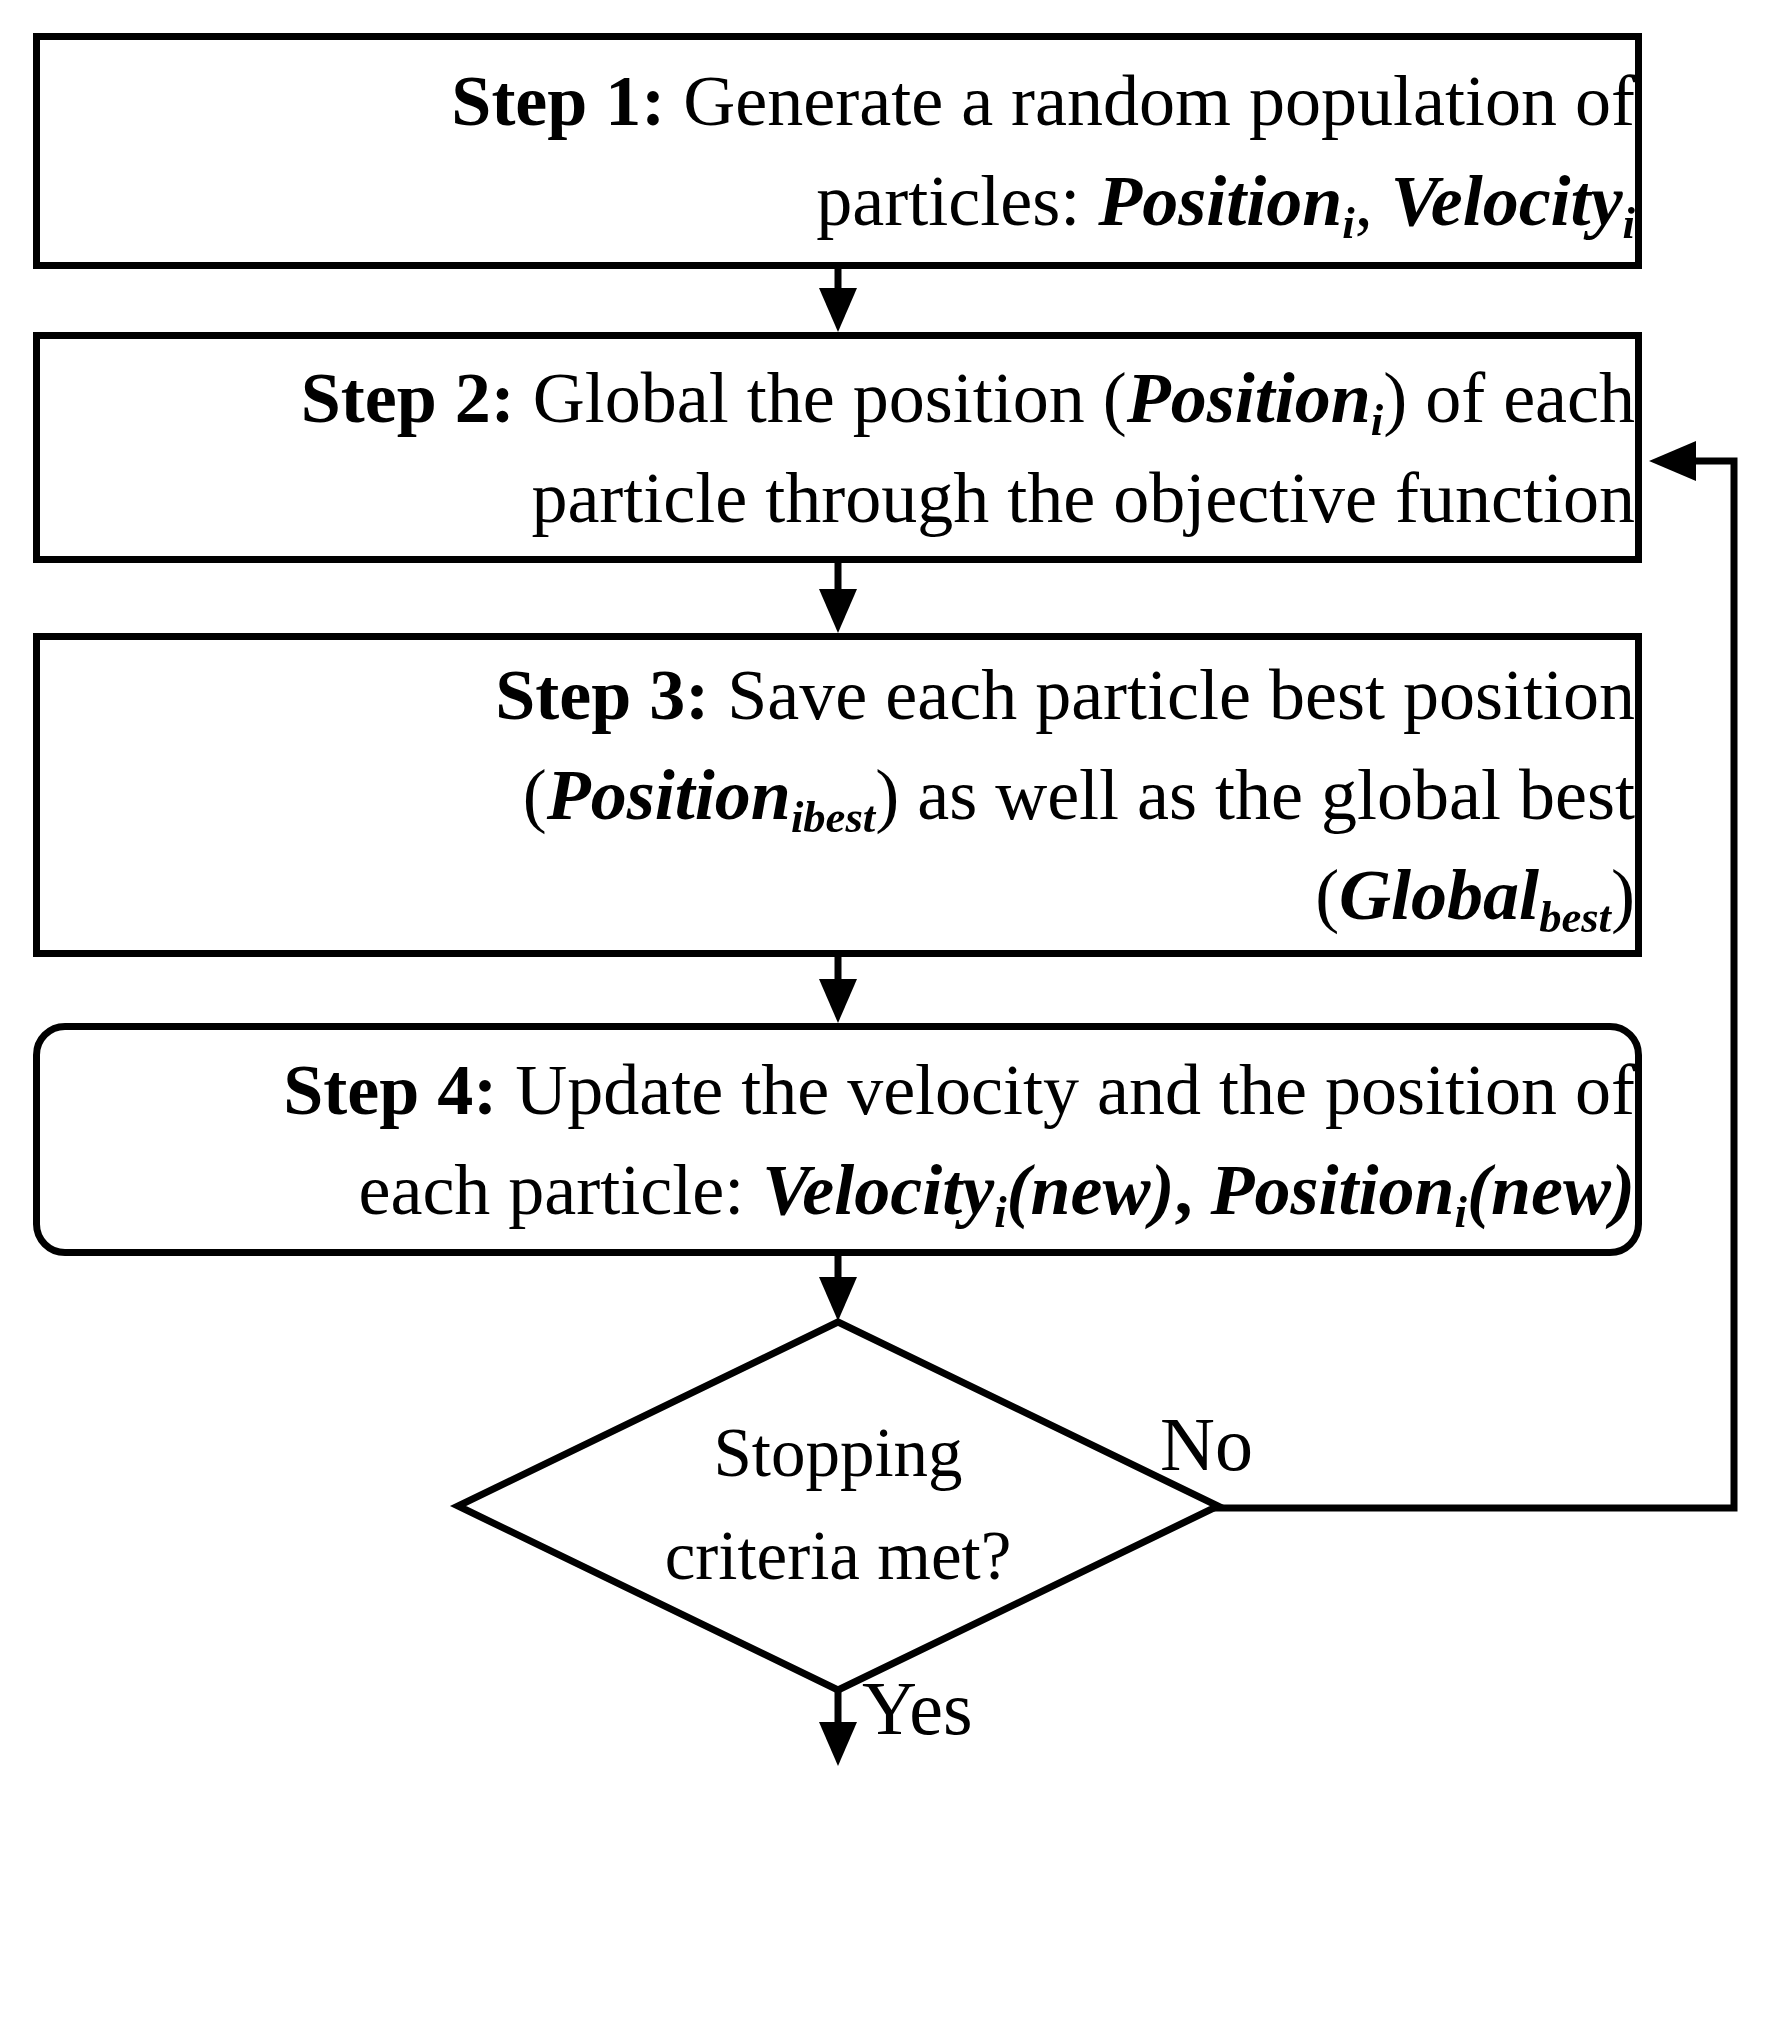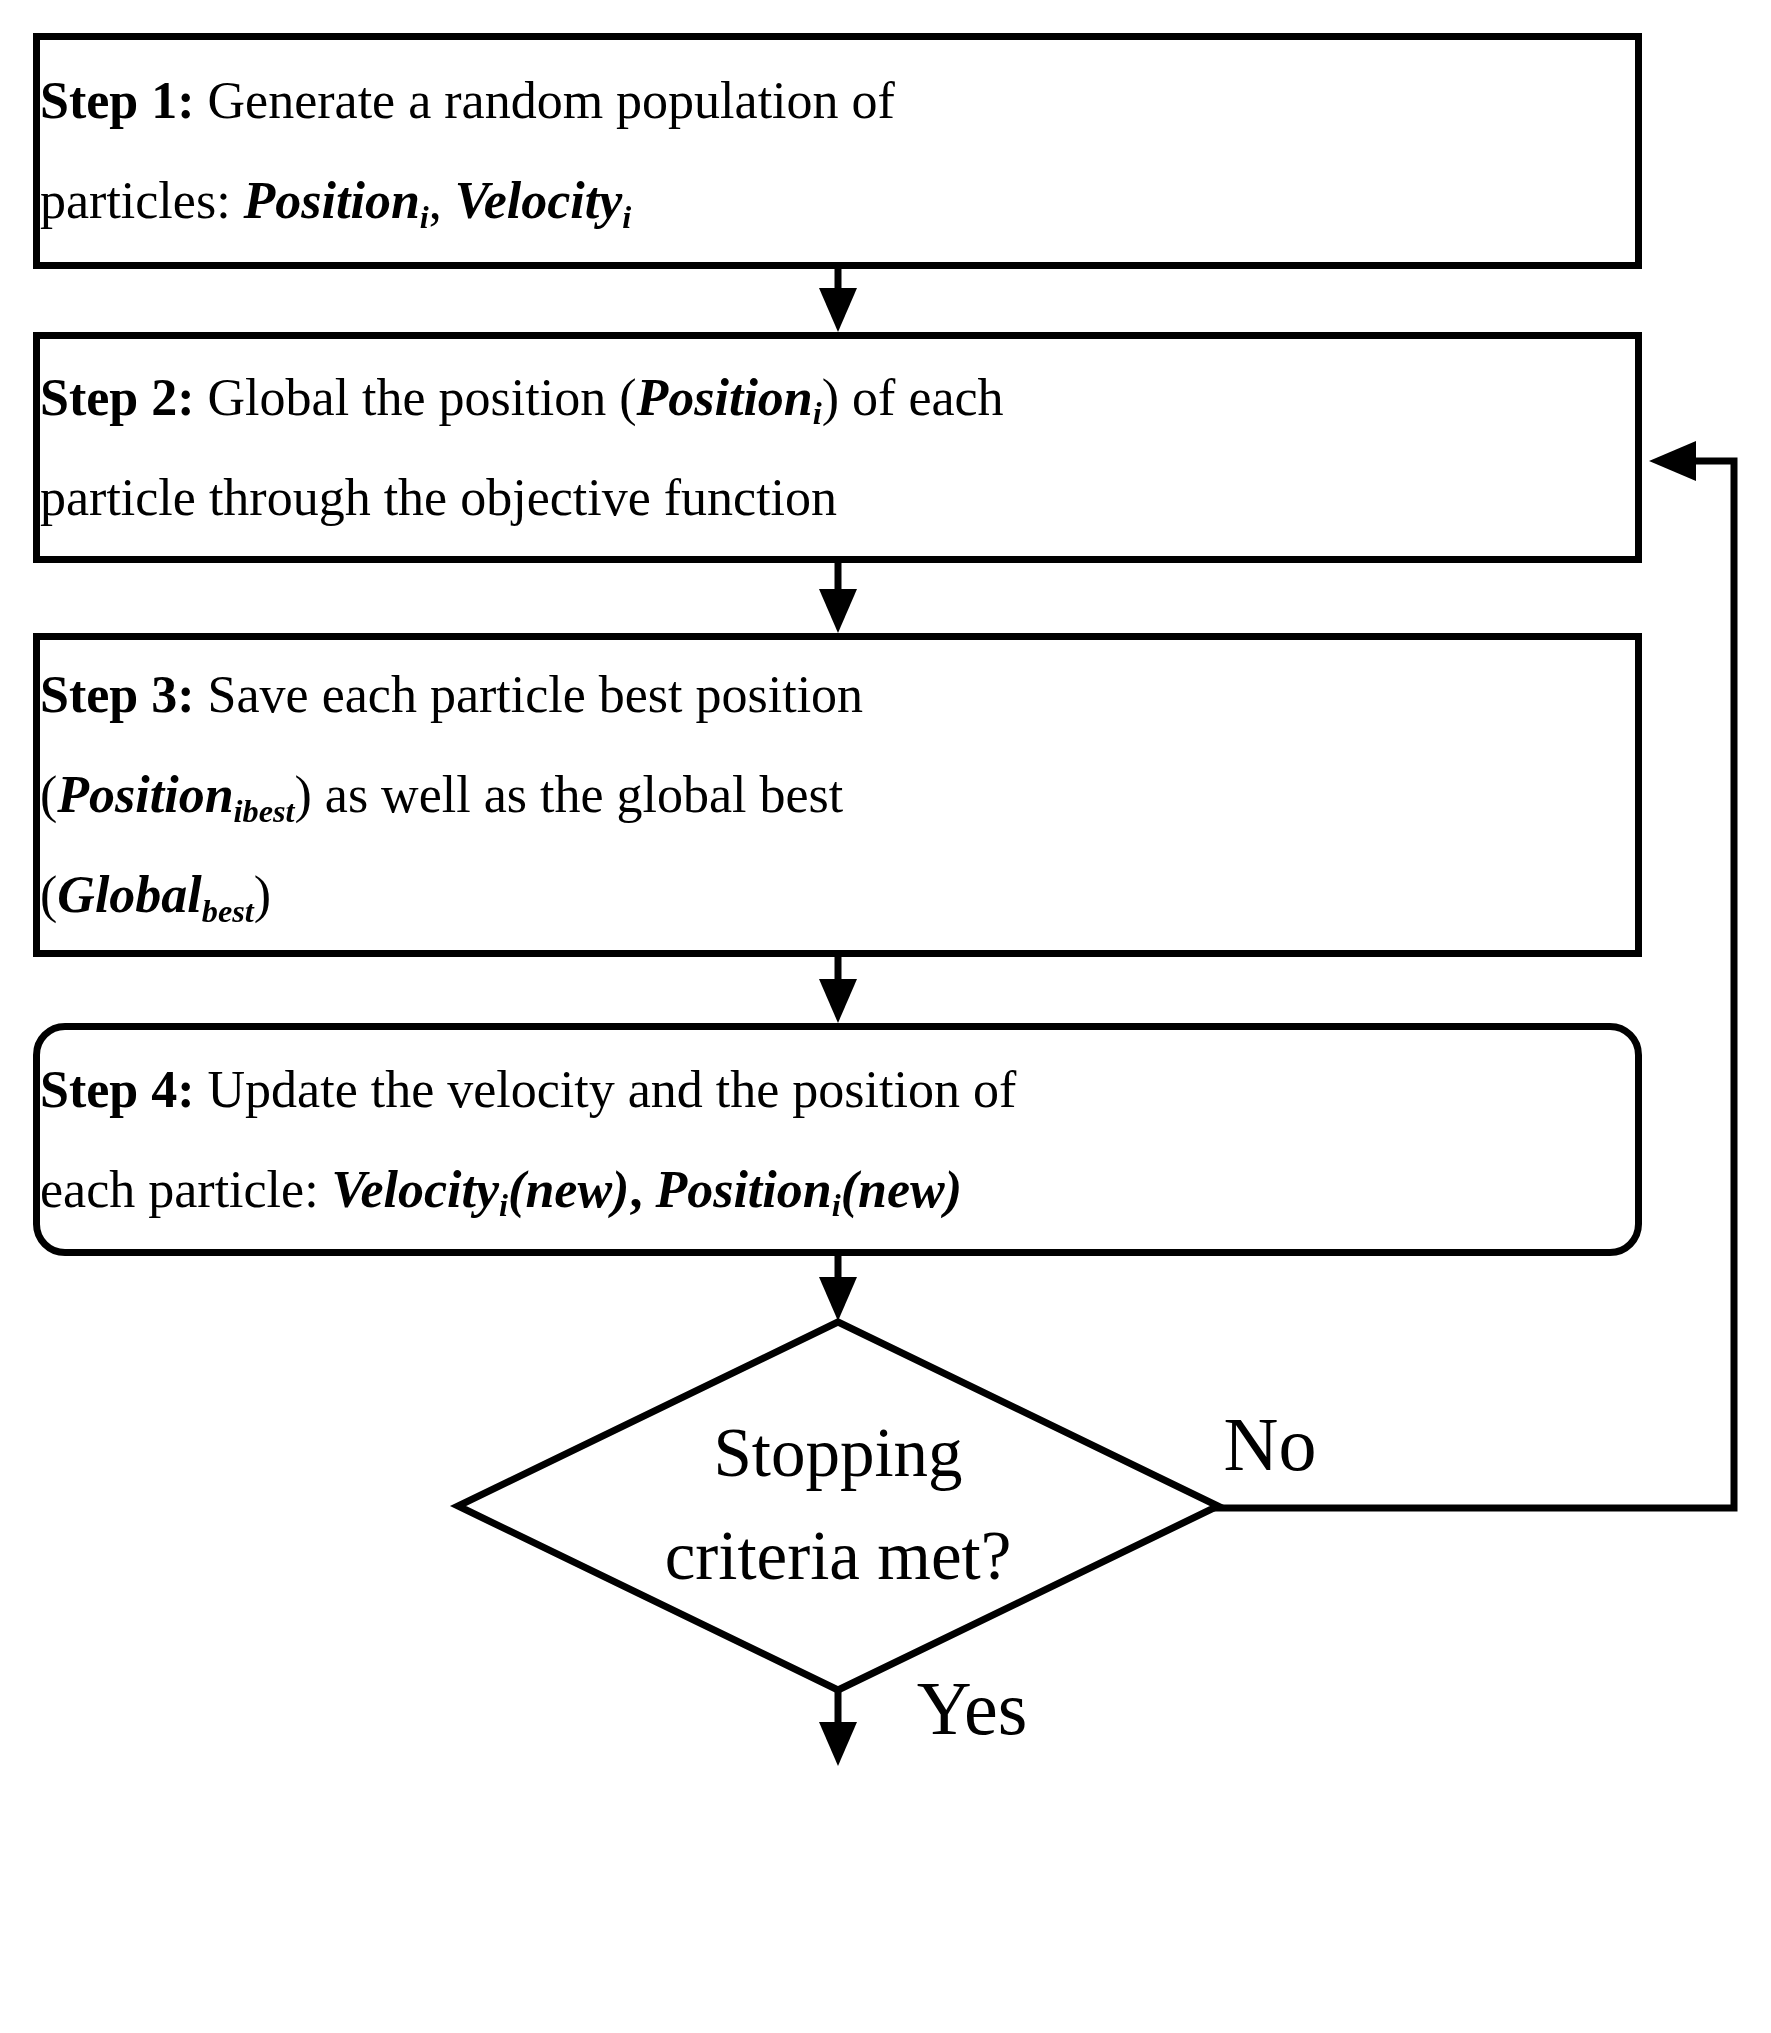--- a/index.html
+++ b/index.html
@@ -28,22 +28,22 @@
     box-sizing: border-box;
     border: 7px solid #000000;
     background: #ffffff;
     display: flex;
     flex-direction: column;
     justify-content: center;
     align-items: center;
   }
   .node-text {
     width: 100%;
-    text-align: left;
-    font-size: 52px;
+    text-align: right;
+    font-size: 72px;
     line-height: 100px;
   }
   .node-text .tline {
     white-space: nowrap;
   }
   .b { font-weight: bold; }
   .i { font-style: italic; margin-top: 28px; }
   sub {
     font-size: 0.62em;
     line-height: 0;
@@ -55,21 +55,20 @@
     top: 1402px;
     width: 600px;
     text-align: center;
     font-size: 69px;
     line-height: 103px;
   }
   .branch-label {
     position: absolute;
     font-size: 76px;
     line-height: 80px;
-    text-align: center;
     width: 220px;
     font-family: Liberation Serif, serif;
   }
   .label-no  { left: 1160px; top: 1404px; }
   .label-yes { left: 862px;  top: 1668px; }
 </style>
 </head>
 <body>
 
 <div class="canvas">

